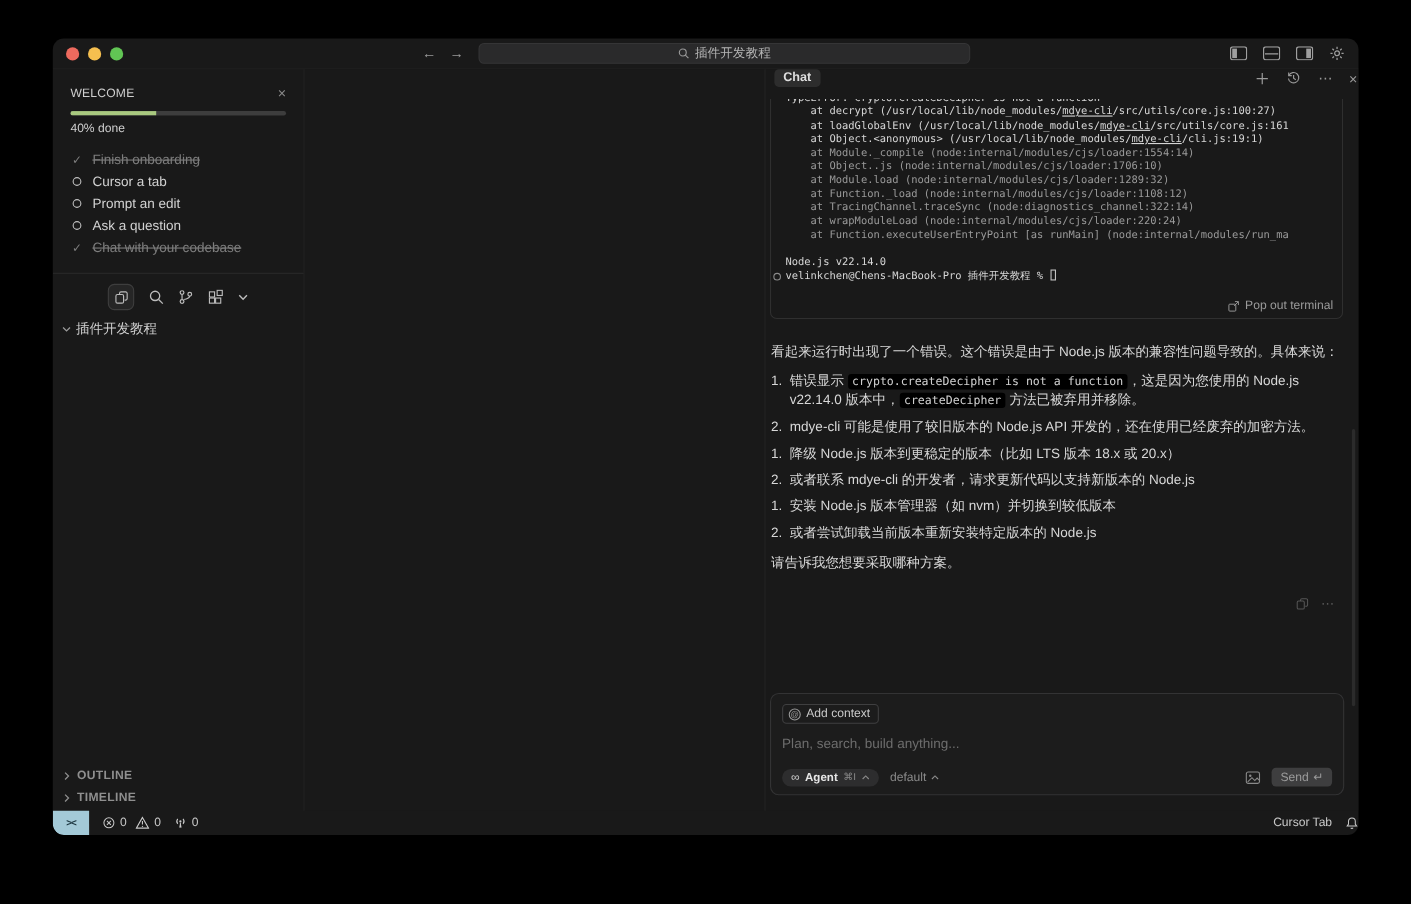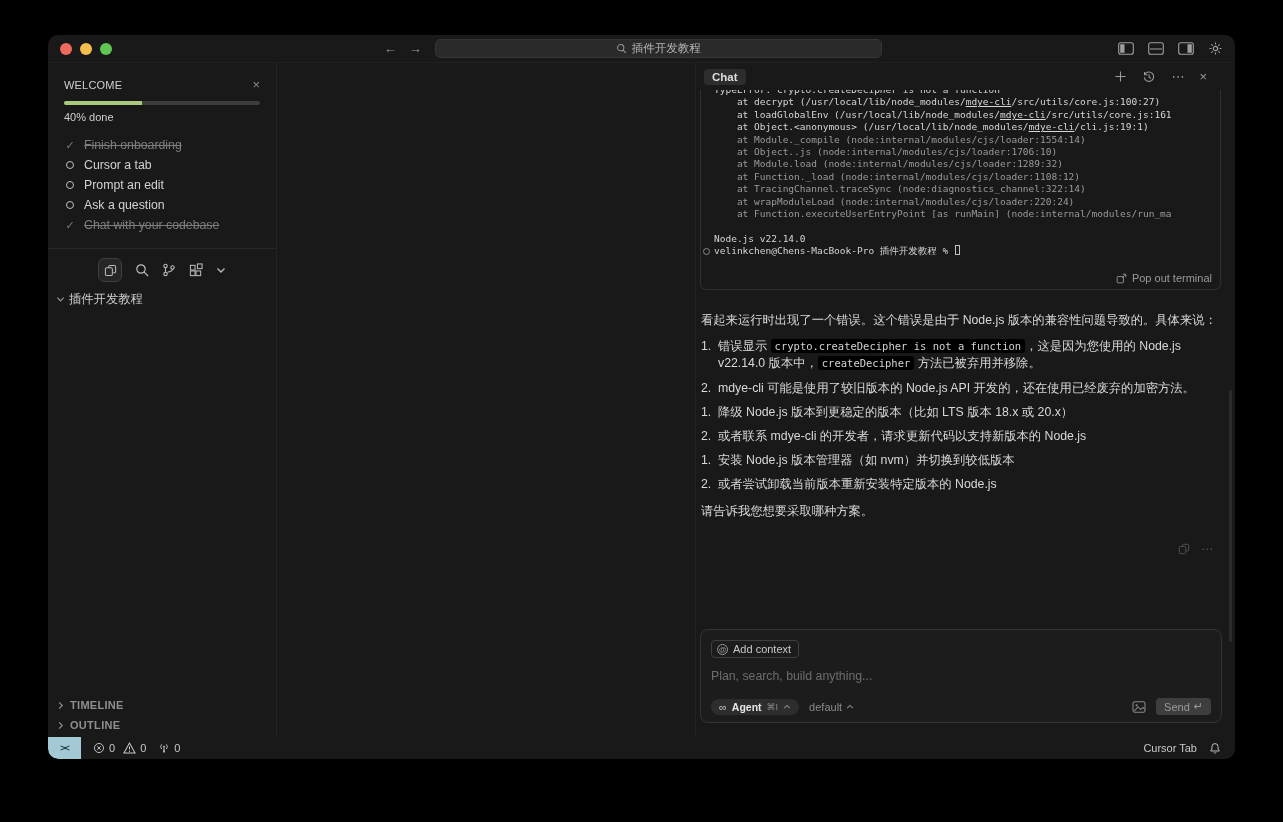--- a/index.html
+++ b/index.html
@@ -52,21 +52,21 @@
   .side-sections { padding-bottom:2px; }
   .side-section { display:flex; align-items:center; gap:5px; height:20px; padding-left:8px;
     font-size:11px; font-weight:700; color:#8f8f8f; letter-spacing:.3px; }
   .chev-right { width:9px; height:9px; color:#8f8f8f; }
 
   .editor { flex:1; background:#191919; }
 
   
   .chat { width:540px; flex:0 0 540px; border-left:1px solid #242424; display:flex;
     flex-direction:column; position:relative; background:#191919; }
-  .chat-header { height:27px; flex:0 0 27px; display:flex; align-items:center; padding:0 28px 0 8px; }
+  .chat-header { height:27px; flex:0 0 27px; display:flex; align-items:flex-start; padding:0 1px 0 8px; }
   .chat-tab { background:#2d2d2d; border-radius:4px; padding:2px 8px; font-size:11.5px;
     color:#dedede; font-weight:600; }
   .chat-header .hsp { flex:1; }
   .chat-h-icons { display:flex; gap:15px; align-items:center; color:#9a9a9a; font-size:13px; }
 
   .terminal-block { margin:0 14px 0 4px; height:200px; border:1px solid #2f2f2f; border-top:none;
     border-radius:0 0 6px 6px; position:relative; overflow:hidden; padding:0 6px 4px 13px; }
   .t-lines { margin-top:-6px; font-family:"DejaVu Sans Mono","Liberation Mono",monospace;
     font-size:9.5px; line-height:12.4px; color:#d6d6d6; white-space:pre; }
   .t-line { position:relative; }
@@ -112,21 +112,21 @@
   .send-btn { display:flex; align-items:center; gap:4px; background:#3e3e3f; border-radius:4px;
     padding:2px 8px; font-size:11px; color:#9b9b9b; }
 
   
   .statusbar { height:22px; flex:0 0 22px; display:flex; align-items:center; font-size:11px;
     color:#c8c8c8; }
   .remote-badge { width:33px; height:22px; background:#a3c9d7; color:#1c3640;
     display:flex; align-items:center; justify-content:center; font-weight:700; font-size:9px;
     letter-spacing:-1px; border-radius:0 0 0 10px; }
   .sb-group { display:flex; align-items:center; gap:4px; margin-left:12px; }
-  .sb-right { margin-left:auto; display:flex; align-items:center; gap:12px; padding-right:14px; }
+  .sb-right { margin-left:auto; display:flex; align-items:center; gap:12px; }
 </style>
 </head>
 <body>
 
 <div class="window">
 
   <div class="titlebar">
     <div class="lights">
       <span class="light" style="background:#ed6a5e"></span>
       <span class="light" style="background:#f5bf4f"></span>
@@ -237,27 +237,27 @@
           <polyline points="1.5,3 5,6.5 8.5,3" fill="none" stroke="#9a9a9a" stroke-width="1.3"></polyline>
         </svg>
         <span>插件开发教程</span>
       </div>
       <div class="side-spacer"></div>
       <div class="side-sections">
           <div class="side-section">
             <svg class="chev-right" viewBox="0 0 10 10">
               <polyline points="3.5,1.5 7,5 3.5,8.5" fill="none" stroke="currentColor" stroke-width="1.3"></polyline>
             </svg>
-            <span>TIMELINE</span>
+            <span>OUTLINE</span>
           </div>
           <div class="side-section">
             <svg class="chev-right" viewBox="0 0 10 10">
               <polyline points="3.5,1.5 7,5 3.5,8.5" fill="none" stroke="currentColor" stroke-width="1.3"></polyline>
             </svg>
-            <span>OUTLINE</span>
+            <span>TIMELINE</span>
           </div>
         </div>
     </div>
 
     <div class="editor"></div>
 
     <div class="chat">
       <div class="chat-header">
         <span class="chat-tab">Chat</span>
         <span class="hsp"></span>

